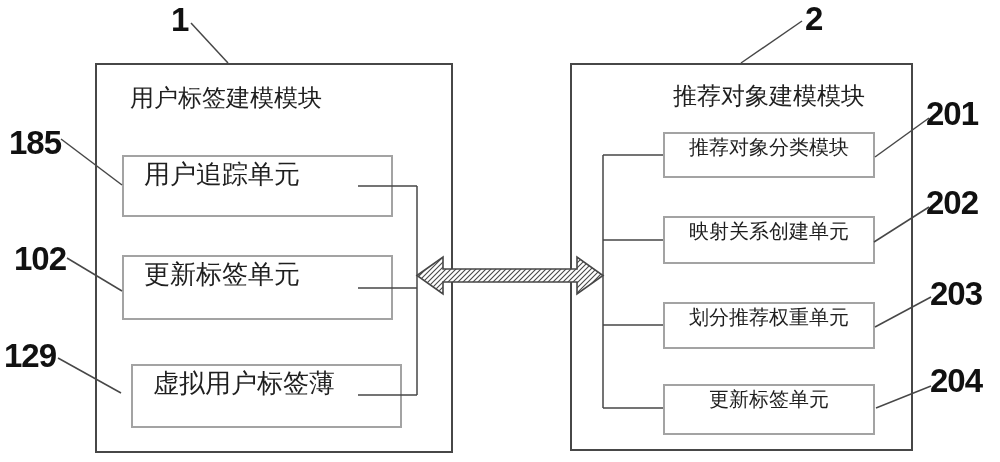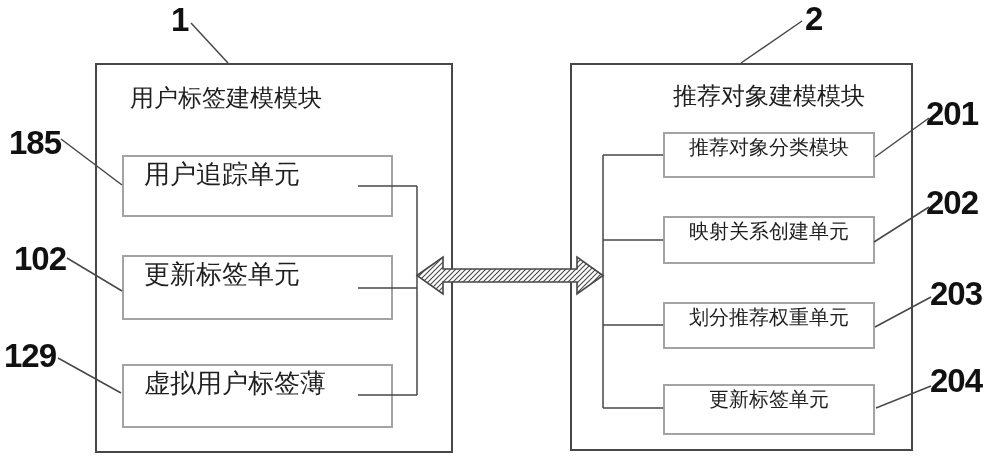--- a/index.html
+++ b/index.html
@@ -53,21 +53,21 @@
   }
   .module-1 .unit {
     left: 25px;
     width: 271px;
     font-size: 26px;
     justify-content: flex-start;
     padding-left: 20px;
   }
   .unit-101 { top: 90px;  height: 62px; }
   .unit-102 { top: 190px; height: 65px; }
-  .unit-103 { top: 299px; height: 64px; }
+  .unit-103 { top: 299px; height: 64px; margin-left: 9px; }
   .module-2 .unit {
     left: 91px;
     width: 212px;
     font-size: 20px;
     justify-content: center;
   }
   .unit-201 { top: 67px;  height: 46px; }
   .unit-202 { top: 151px; height: 48px; }
   .unit-203 { top: 237px; height: 47px; }
   .unit-204 { top: 319px; height: 51px; }

